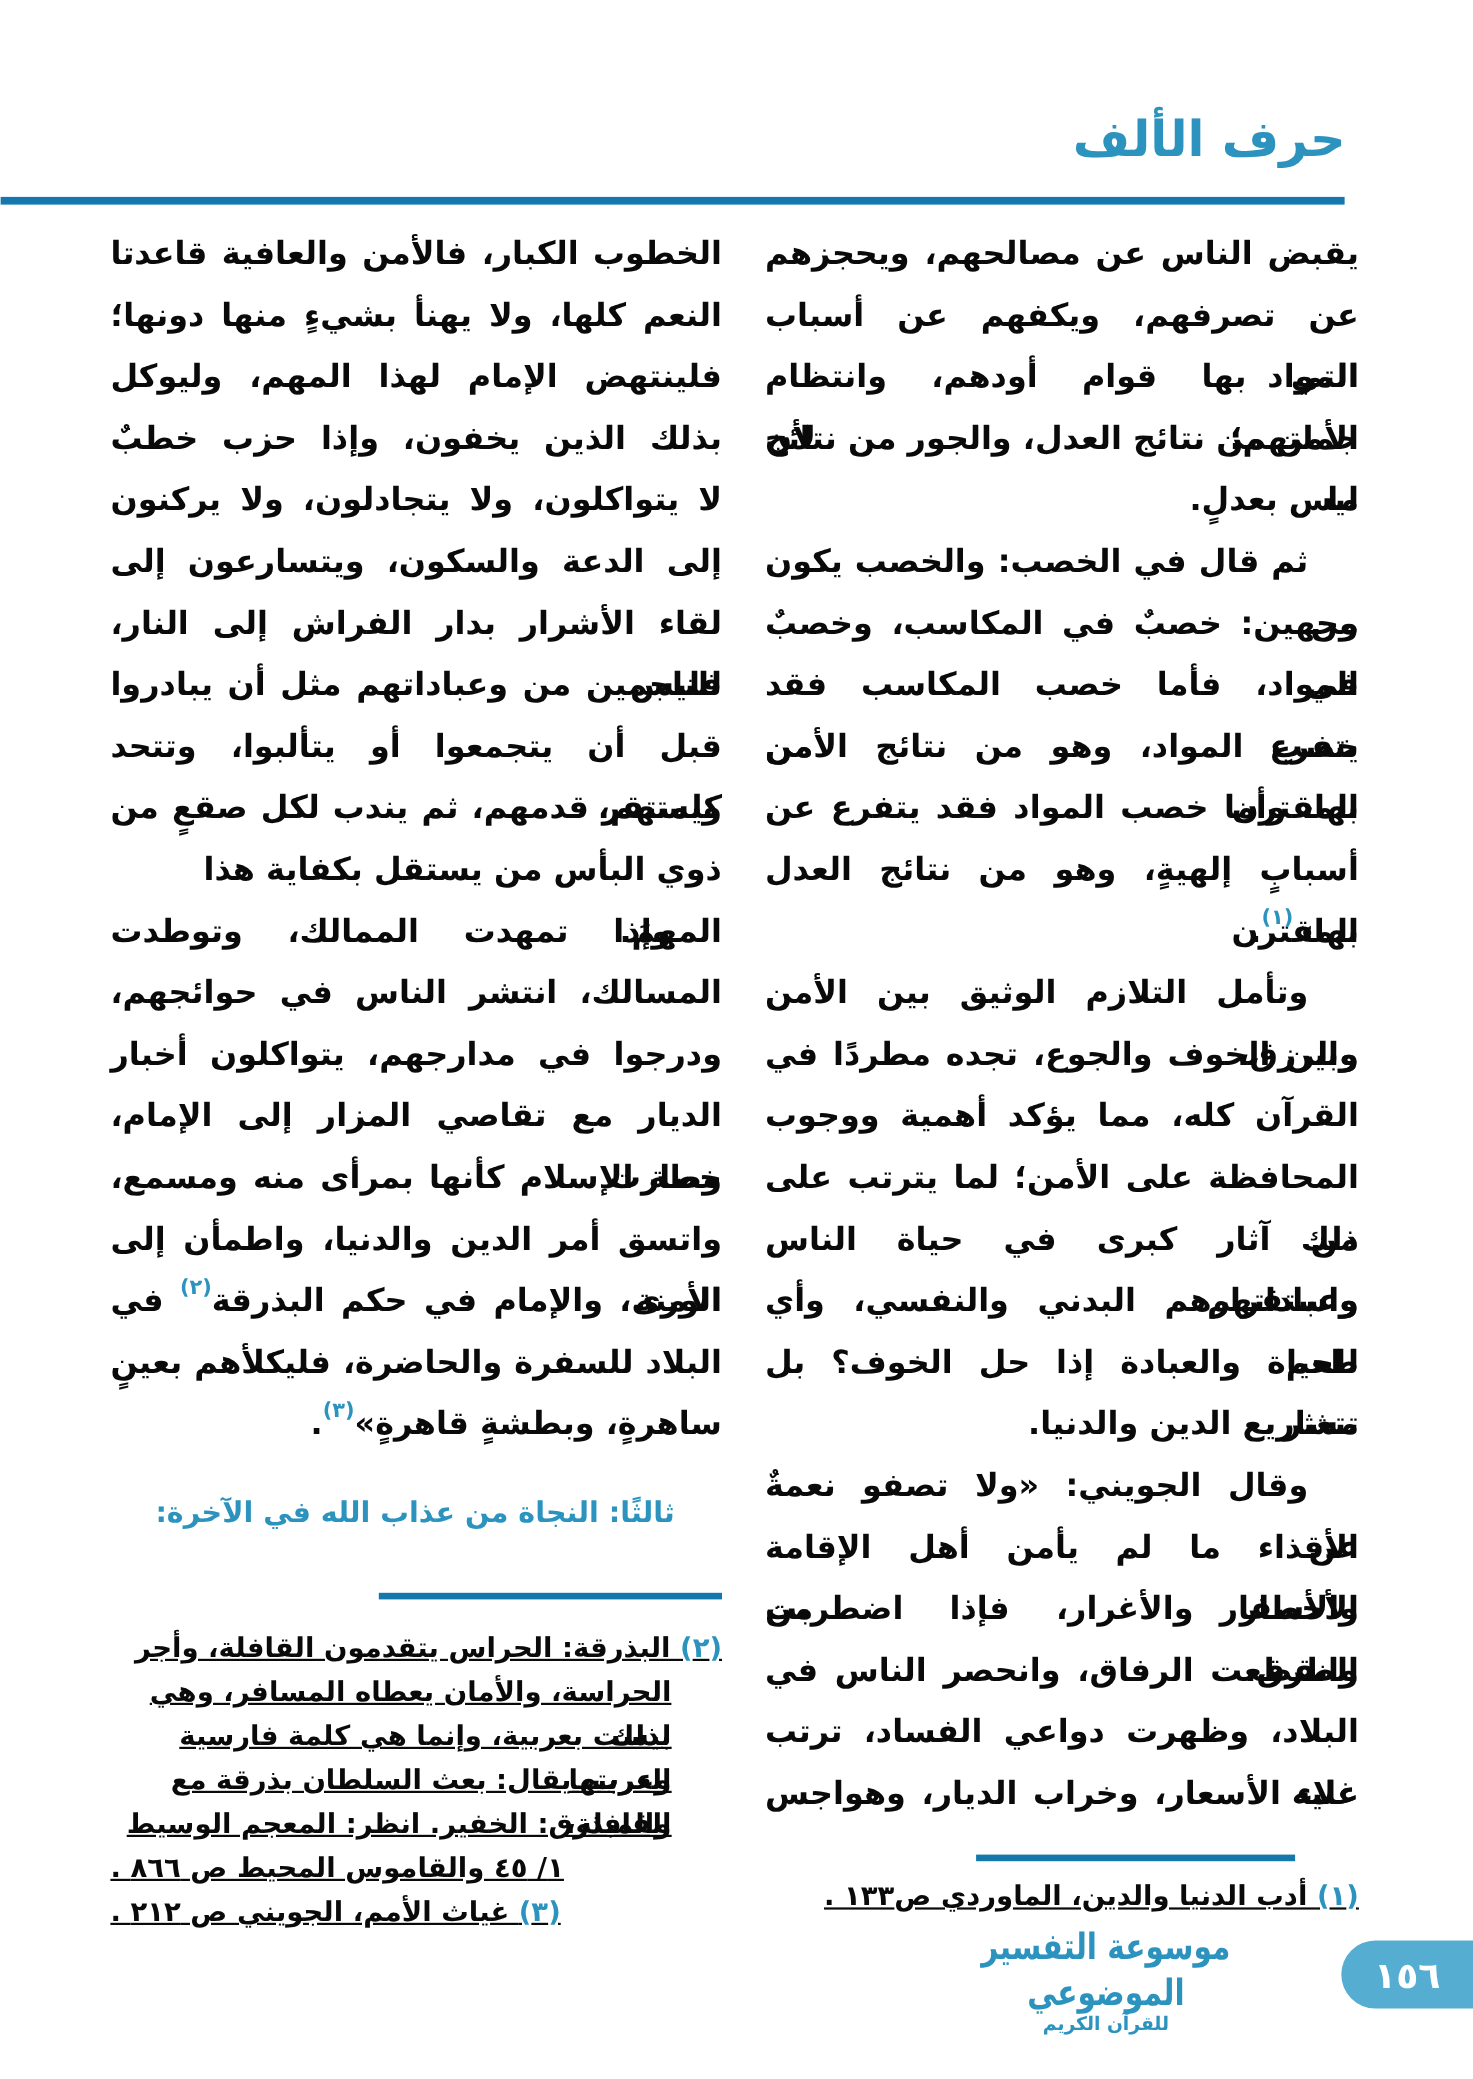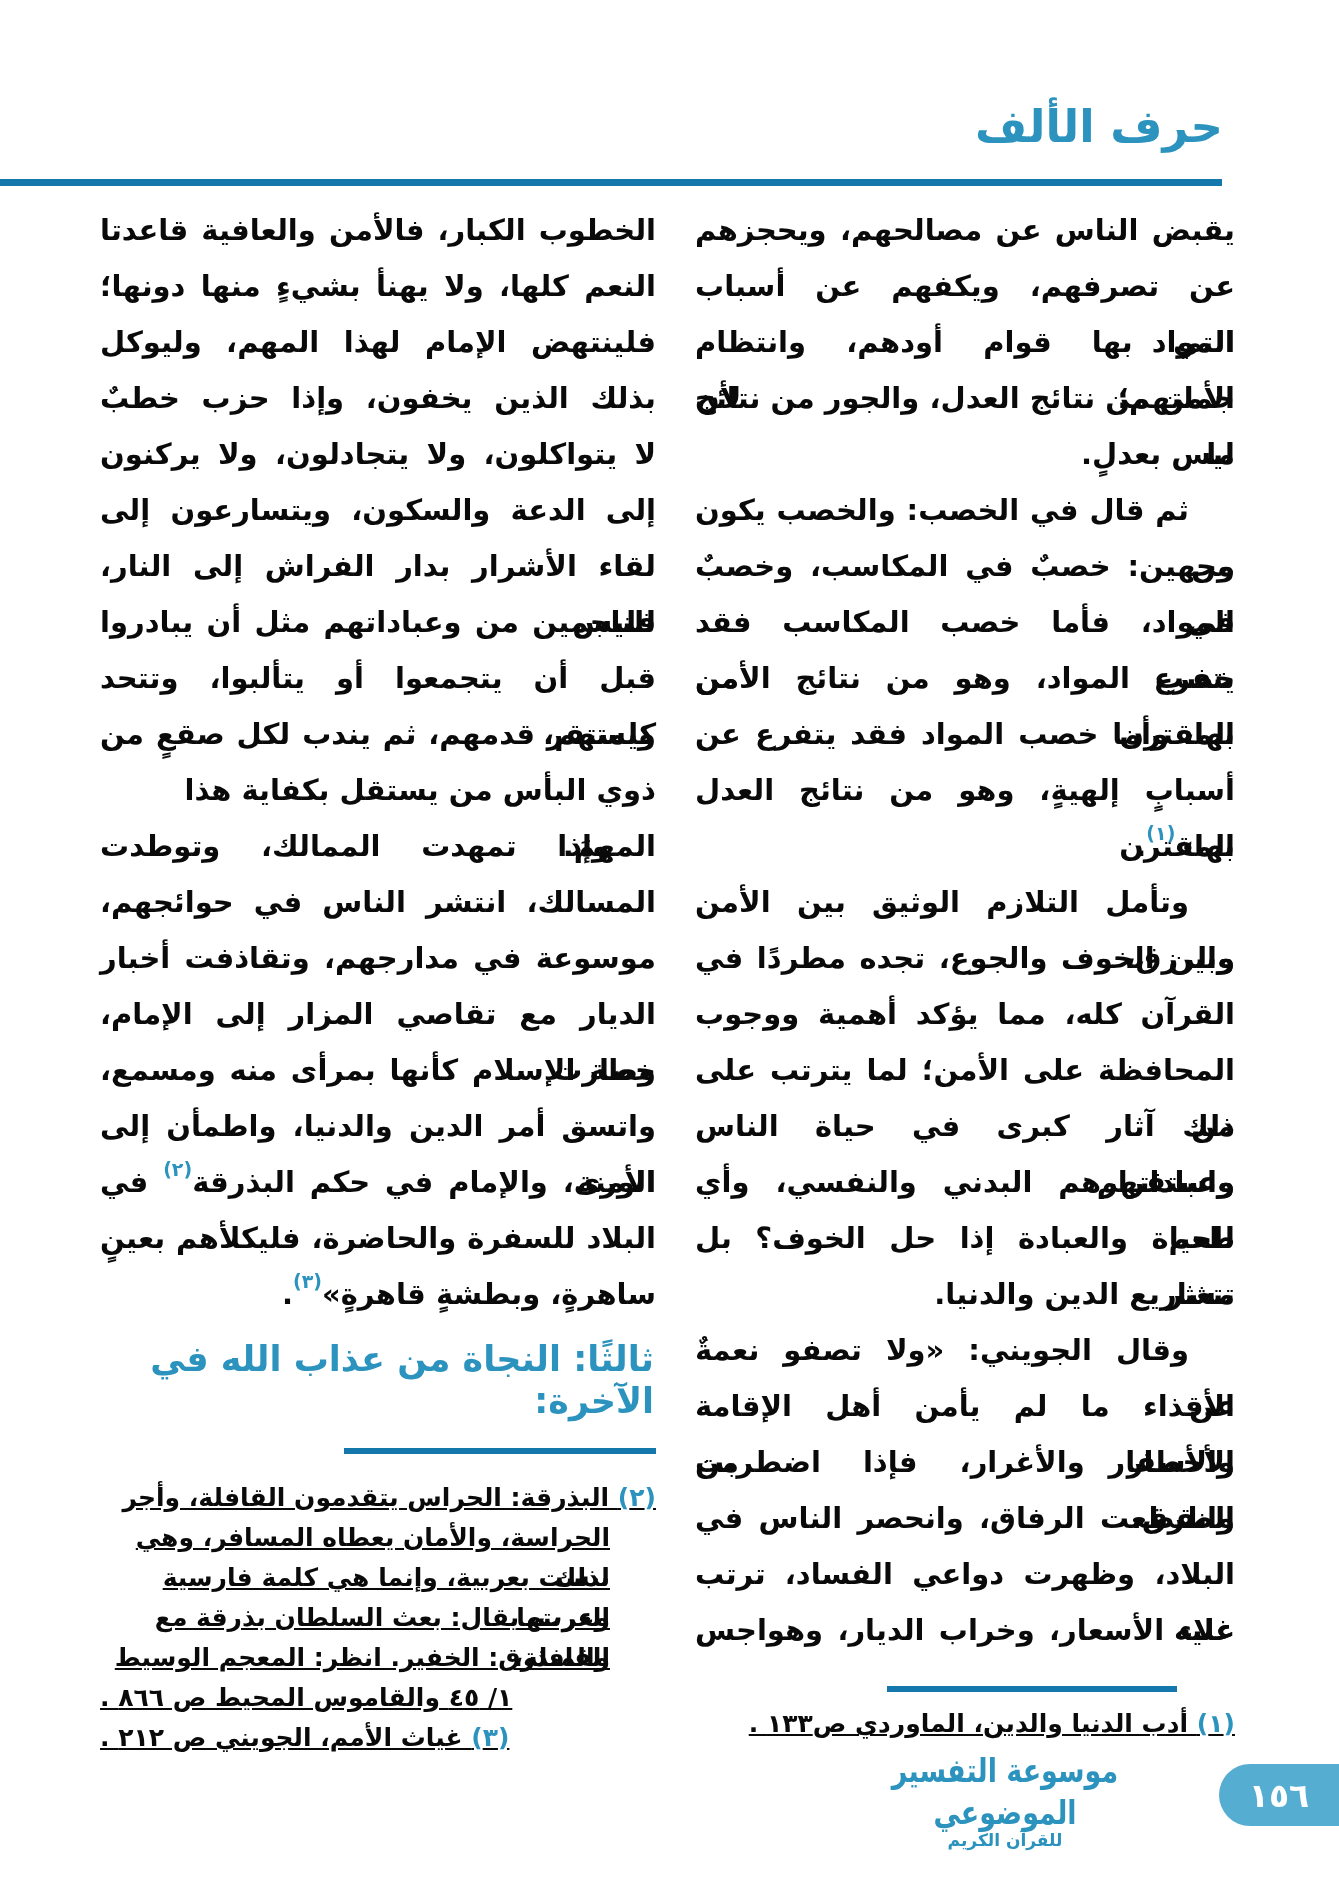--- a/index.html
+++ b/index.html
@@ -43,24 +43,24 @@
   .fnm{color:var(--accent,#2b93be);font-weight:bold;}
   .col .fnm{
     display:inline-block;
     font-size:19px;
     vertical-align:16px;
     line-height:20px;
     letter-spacing:-1px;
   }
   .sec-heading{
     margin:16px 2px 0 0;
-    height:62px;line-height:42px;
-    font-size:35px;font-weight:bold;
+    height:62px;line-height:76px;
+    font-size:26px;font-weight:bold;
     color:var(--accent,#2b93be);
-    text-align:right;
+    text-align:center;
   }
   
   .fn-block{position:absolute;font-weight:bold;}
   .fn-right{top:1686px;right:104px;width:540px;}
   .fn-left{top:1448px;left:100px;width:556px;}
   .fn-rule{height:6px;background:var(--rule,#1478ad);}
   .fn-right .fn-rule{width:290px;margin:0 58px 12px auto;}
   .fn-left .fn-rule{width:312px;margin:0 0 24px auto;}
   .fn-block .tline{
     height:40px;line-height:40px;
@@ -133,21 +133,21 @@
         <div class="tline">بذلك الذين يخفون، وإذا حزب خطبٌ</div>
         <div class="tline">لا يتواكلون، ولا يتجادلون، ولا يركنون</div>
         <div class="tline">إلى الدعة والسكون، ويتسارعون إلى</div>
         <div class="tline">لقاء الأشرار بدار الفراش إلى النار، فليس</div>
         <div class="tline">للناجمين من وعباداتهم مثل أن يبادروا</div>
         <div class="tline">قبل أن يتجمعوا أو يتألبوا، وتتحد كلمتهم،</div>
         <div class="tline">ويستقر قدمهم، ثم يندب لكل صقعٍ من</div>
         <div class="tline t-end">ذوي البأس من يستقل بكفاية هذا المهمَ.</div>
         <div class="tline t-indent">وإذا تمهدت الممالك، وتوطدت</div>
         <div class="tline">المسالك، انتشر الناس في حوائجهم،</div>
-        <div class="tline">موسوعة في مدارجهم، وتقاذفت أخبار</div>
+        <div class="tline">ودرجوا في مدارجهم، يتواكلون أخبار</div>
         <div class="tline">الديار مع تقاصي المزار إلى الإمام، وصارت</div>
         <div class="tline">خطة الإسلام كأنها بمرأى منه ومسمع،</div>
         <div class="tline">واتسق أمر الدين والدنيا، واطمأن إلى الأمنة</div>
         <div class="tline">الورى، والإمام في حكم البذرقة<span class="fnm">(٢)</span> في</div>
         <div class="tline">البلاد للسفرة والحاضرة، فليكلأهم بعينٍ</div>
         <div class="tline t-end">ساهرةٍ، وبطشةٍ قاهرةٍ»<span class="fnm">(٣)</span>.</div>
       </div>
     <div class="sec-heading">ثالثًا: النجاة من عذاب الله في الآخرة:</div>
   </div>
 

